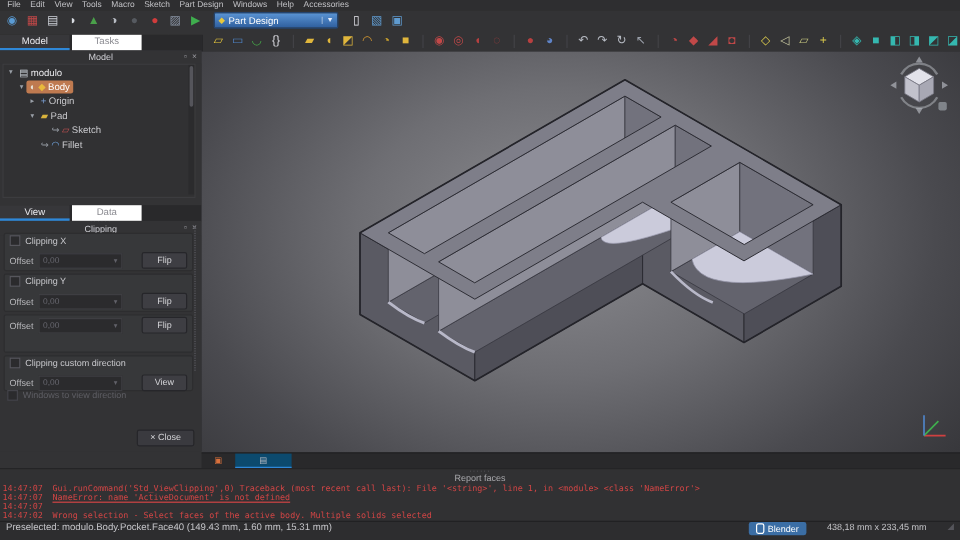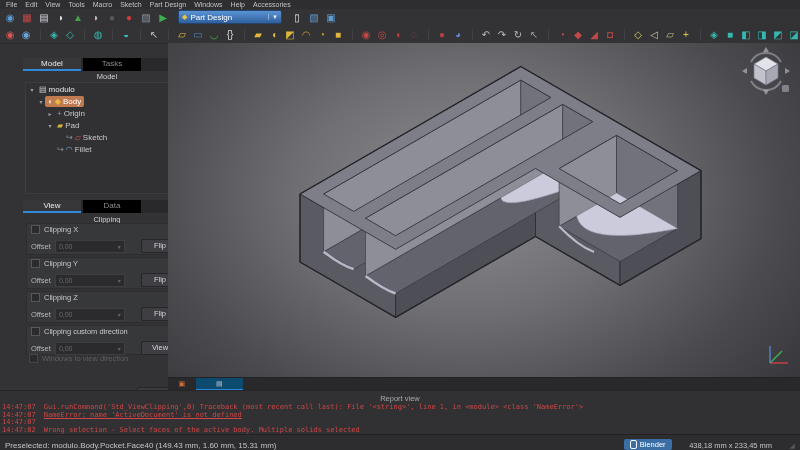--- a/index.html
+++ b/index.html
@@ -12,23 +12,23 @@
   .tbar{position:absolute;left:0;right:0;display:flex;align-items:center;background:#333335;border-bottom:1px solid #2a2a2c;}
   #tb1{top:9px;height:16px;padding-left:3px;gap:3px;}
   #tb2{top:25px;height:18px;padding-left:3px;gap:2px;}
   .ticon{width:14px;height:13px;font-size:10px;line-height:13px;text-align:center;flex:0 0 auto;cursor:default;}
   .tsep{width:5px;height:11px;flex:0 0 auto;border-right:1px solid #424246;margin-right:4px;}
   .combo{height:12px;width:96px;background:linear-gradient(#5a94d4,#2f5f9e);border:1px solid #24446e;border-radius:2px;
          color:#fff;font-size:8px;display:flex;align-items:center;padding:0 3px;gap:3px;margin:0 5px;flex:0 0 auto;}
   .combo .cicn{font-size:7px;color:#e8c83c;}
   .combo .carrow{margin-left:auto;border-left:1px solid rgba(255,255,255,.4);padding-left:3px;font-size:6px;color:#e8eefc;}
   
-  #dock{position:absolute;top:58px;left:0;width:168px;height:347px;background:#333335;border-right:1px solid #252527;margin-left:23px;}
+  #dock{position:absolute;top:29px;left:0;width:168px;height:347px;background:#333335;border-right:1px solid #252527;}
   .dock-tabs{display:flex;height:13px;background:#29292b;}
-  .dock-tab{width:58px;font-size:8px;color:#8a8a90;text-align:center;line-height:12px;background:#000000;margin-right:2px;}
+  .dock-tab{width:58px;font-size:8px;color:#8a8a90;text-align:center;line-height:12px;background:#ffffff;margin-right:2px;}
   .dock-tab.active{color:#e9e9ed;background:#37373a;border-bottom:2px solid #2f88d8;line-height:11px;}
   .panel-header{height:11px;text-align:center;font-size:7.5px;color:#cfcfd4;line-height:11px;position:relative;background:#333335;}
   .panel-header .hicons{position:absolute;right:4px;top:0;font-size:7px;color:#9a9aa0;display:flex;gap:4px;line-height:11px;}
   #tree{position:absolute;top:24px;left:2px;width:159px;height:110px;background:#313133;border:1px solid #3c3c3f;overflow:hidden;}
   .tree-scroll{position:absolute;right:0;top:0;width:5px;height:108px;background:#2b2b2d;}
   .tree-thumb{position:absolute;top:1px;left:1px;width:3px;height:34px;background:#55555b;border-radius:2px;}
   .trow{height:12px;display:flex;align-items:center;font-size:8px;color:#c8c8cc;white-space:nowrap;}
   .trow .arrow{width:8px;color:#9aa0a8;font-size:6px;text-align:center;flex:0 0 auto;}
   .chip{display:flex;align-items:center;gap:2px;padding:0 3px;border-radius:2px;height:11px;}
   .trow.selected .chip{background:#bf7a50;color:#fff;}
@@ -67,21 +67,21 @@
   
   #report{position:absolute;top:390px;left:0;width:800px;height:44px;background:#313133;border-top:1px solid #242426;}
   .rv-dots{text-align:center;color:#6a6a70;font-size:6px;line-height:4px;letter-spacing:1px;}
   .rv-title{text-align:center;font-size:7.5px;color:#aaaaae;line-height:8px;}
   #rlines{position:absolute;top:13px;left:2px;right:0;}
   .rline{font-family:"DejaVu Sans Mono",monospace;font-size:7px;line-height:7.5px;color:#d04545;white-space:nowrap;}
   .rline .t{margin-right:8px;}
   .rline.u .txt{text-decoration:underline;}
   
   #status{position:absolute;top:434px;left:0;width:800px;height:16px;background:#2d2d2f;border-top:1px solid #212123;
-          display:flex;align-items:flex-end;padding:0 5px;box-sizing:border-box;font-size:8px;color:#c4c4c8;}
+          display:flex;align-items:flex-start;padding:0 5px;box-sizing:border-box;font-size:8px;color:#c4c4c8;}
   #badge{margin-left:auto;background:#3b6ea5;color:#fff;border-radius:2px;height:11px;display:flex;align-items:center;padding:0 6px;gap:3px;font-size:7.5px;}
   .bicon{width:5px;height:7px;border:1px solid #fff;border-radius:2px;}
   #dims{width:118px;text-align:center;font-size:7.5px;}
   #grip{color:#55555b;font-size:7px;}
 </style>
 </head>
 <body>
 <div id="app">
 
   <div id="menubar">
@@ -277,24 +277,20 @@
           <div class="srow2">
             <span>Offset</span>
             <span class="spin">
               <span>0,00</span>
               <span class="sarrow">▾</span>
             </span>
             <span class="btn">Flip</span>
           </div>
         </div>
         <div class="section" style="top: 233px; height: 32px;">
-          <div class="srow1">
-            <span class="checkbox"></span>
-            <span>Clipping Z</span>
-          </div>
           <div class="srow2">
             <span>Offset</span>
             <span class="spin">
               <span>0,00</span>
               <span class="sarrow">▾</span>
             </span>
             <span class="btn">Flip</span>
           </div>
         </div>
         <div class="section" style="top: 267px; height: 30px;">
@@ -392,21 +388,21 @@
       </div>
       <div class="mtab active">
         <span class="micn" style="color: rgb(184, 188, 196);">▤</span>
         <span>modulo : 1</span>
         <span class="x">×</span>
       </div>
     </div>
 
   <div id="report">
     <div class="rv-dots">······</div>
-    <div class="rv-title">Report view</div>
+    <div class="rv-title">Report faces</div>
     <div id="rlines">
         <div class="rline"><span class="t">14:47:07</span><span class="txt">Gui.runCommand('Std_ViewClipping',0) Traceback (most recent call last): File '&lt;string&gt;', line 1, in &lt;module&gt; &lt;class 'NameError'&gt;</span></div>
         <div class="rline u"><span class="t">14:47:07</span><span class="txt">NameError: name 'ActiveDocument' is not defined</span></div>
         <div class="rline"><span class="t">14:47:07</span><span class="txt"></span></div>
         <div class="rline"><span class="t">14:47:02</span><span class="txt">Wrong selection - Select faces of the active body. Multiple solids selected</span></div>
       </div>
   </div>
 
   <div id="status">
     <span>Preselected: modulo.Body.Pocket.Face40 (149.43 mm, 1.60 mm, 15.31 mm)</span>

